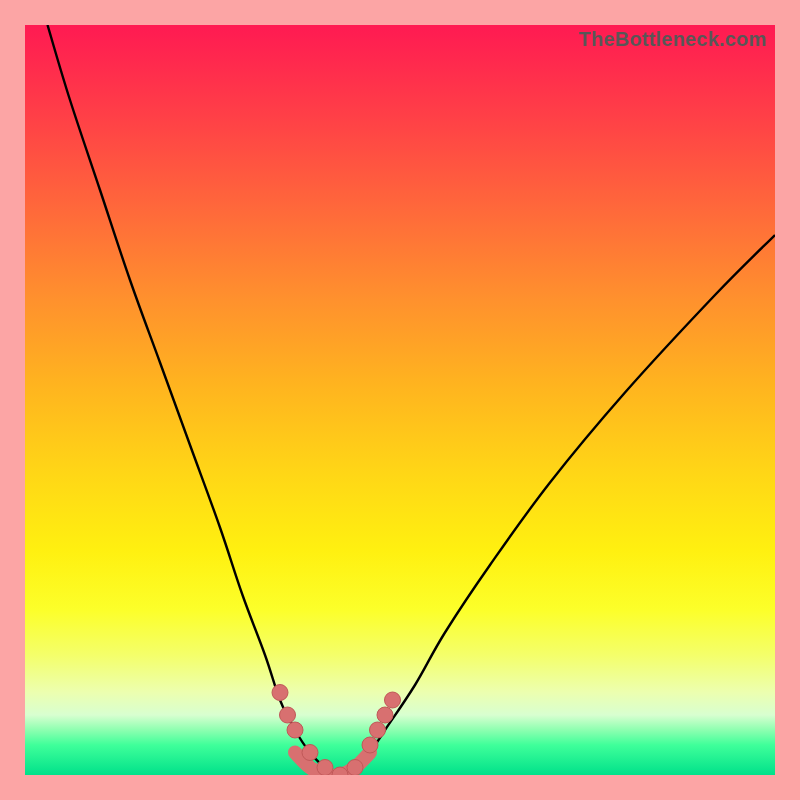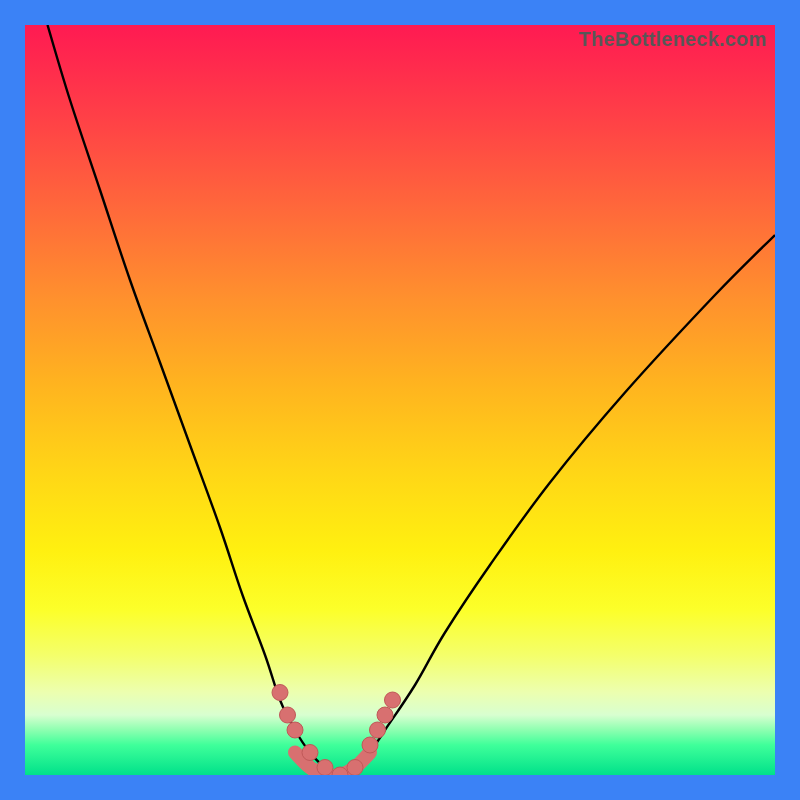--- a/index.html
+++ b/index.html
@@ -9,21 +9,21 @@
     height: 800px;
     background: #000;
     overflow: hidden;
   }
   .frame {
     position: absolute;
     left: 0;
     top: 0;
     width: 800px;
     height: 800px;
-    background: #3b82f6;
+    background: #fca5a5;
   }
   .plot {
     position: absolute;
     left: 25px;
     top: 25px;
     width: 750px;
     height: 750px;
     background: linear-gradient(to bottom,
       #ff1a52 0%,
       #ff3f47 12%,

